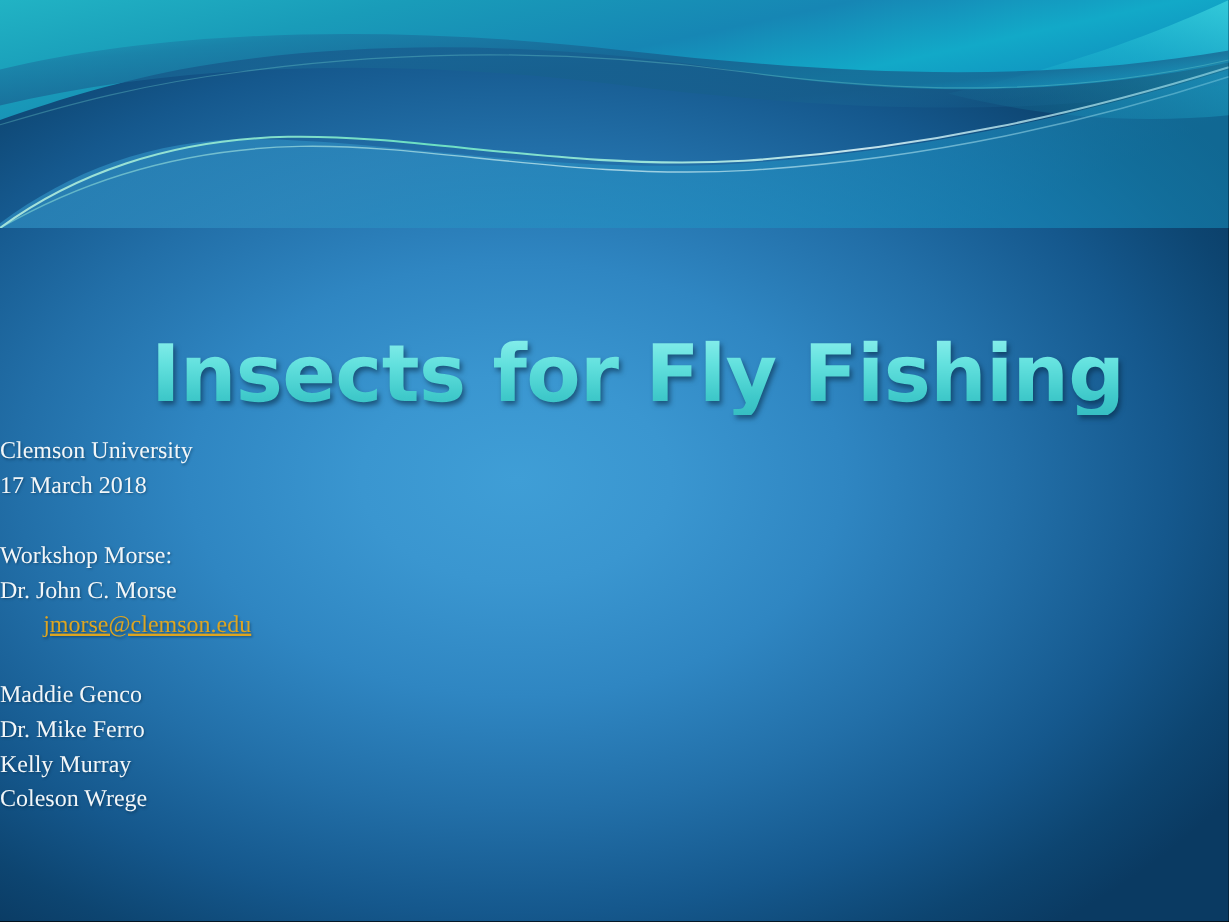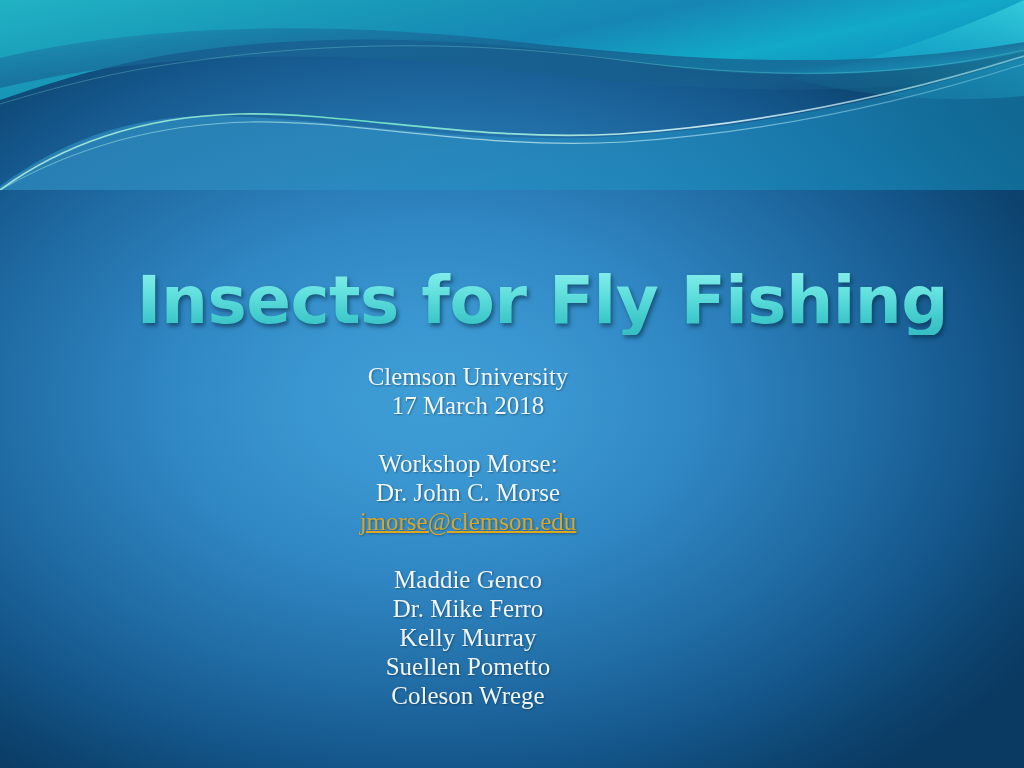--- a/index.html
+++ b/index.html
@@ -48,44 +48,45 @@
     font-size: 66px;
     font-weight: 700;
     letter-spacing: -0.5px;
     line-height: 1.05;
     color: #5fdede;
     background: linear-gradient(180deg, #8df0ee 0%, #63e1de 38%, #3fc9ca 78%, #36bec2 100%);
     -webkit-background-clip: text;
     background-clip: text;
     -webkit-text-fill-color: transparent;
     filter: drop-shadow(2px 3px 2px rgba(4, 36, 62, 0.55));
-    margin: 4px;
+    margin: 15px;
     white-space: nowrap;
   }
 
   
   #subtitle-block {
     position: absolute;
     left: 0;
     top: 362px;
     width: 936px;
-    text-align: center;
+    text-align: left;
     color: #f2f6f8;
-    font-size: 25px;
+    font-size: 20px;
     line-height: 29px;
     text-shadow: 1px 1px 2px rgba(6, 38, 64, 0.45);
   }
   #subtitle-block .line { white-space: nowrap; }
   #subtitle-block .spacer { height: 29px; }
   .email-link {
     color: #dda521;
     text-decoration: underline;
     text-underline-offset: 1px;
     text-decoration-thickness: 1.5px;
     cursor: pointer;
+    margin-left: 36px;
   }
 </style>
 </head>
 <body>
 
 <div id="slide">
 
   <div class="wave-layer">
     <svg viewBox="0 0 1024 190" preserveAspectRatio="none" xmlns="http://www.w3.org/2000/svg">
       <defs>
@@ -177,18 +178,17 @@
     <div class="line">Workshop Morse:</div>
     <div class="line">Dr. John C. Morse</div>
     <div class="line"><span class="email-link">jmorse@clemson.edu</span></div>
 
     <div class="spacer"></div>
 
     <div id="assistants-list">
         <div class="line">Maddie Genco</div>
         <div class="line">Dr. Mike Ferro</div>
         <div class="line">Kelly Murray</div>
-        <div class="line">Suellen Pometto</div>
         <div class="line">Coleson Wrege</div>
       </div>
   </div>
 
 </div>
 
 </body></html>

